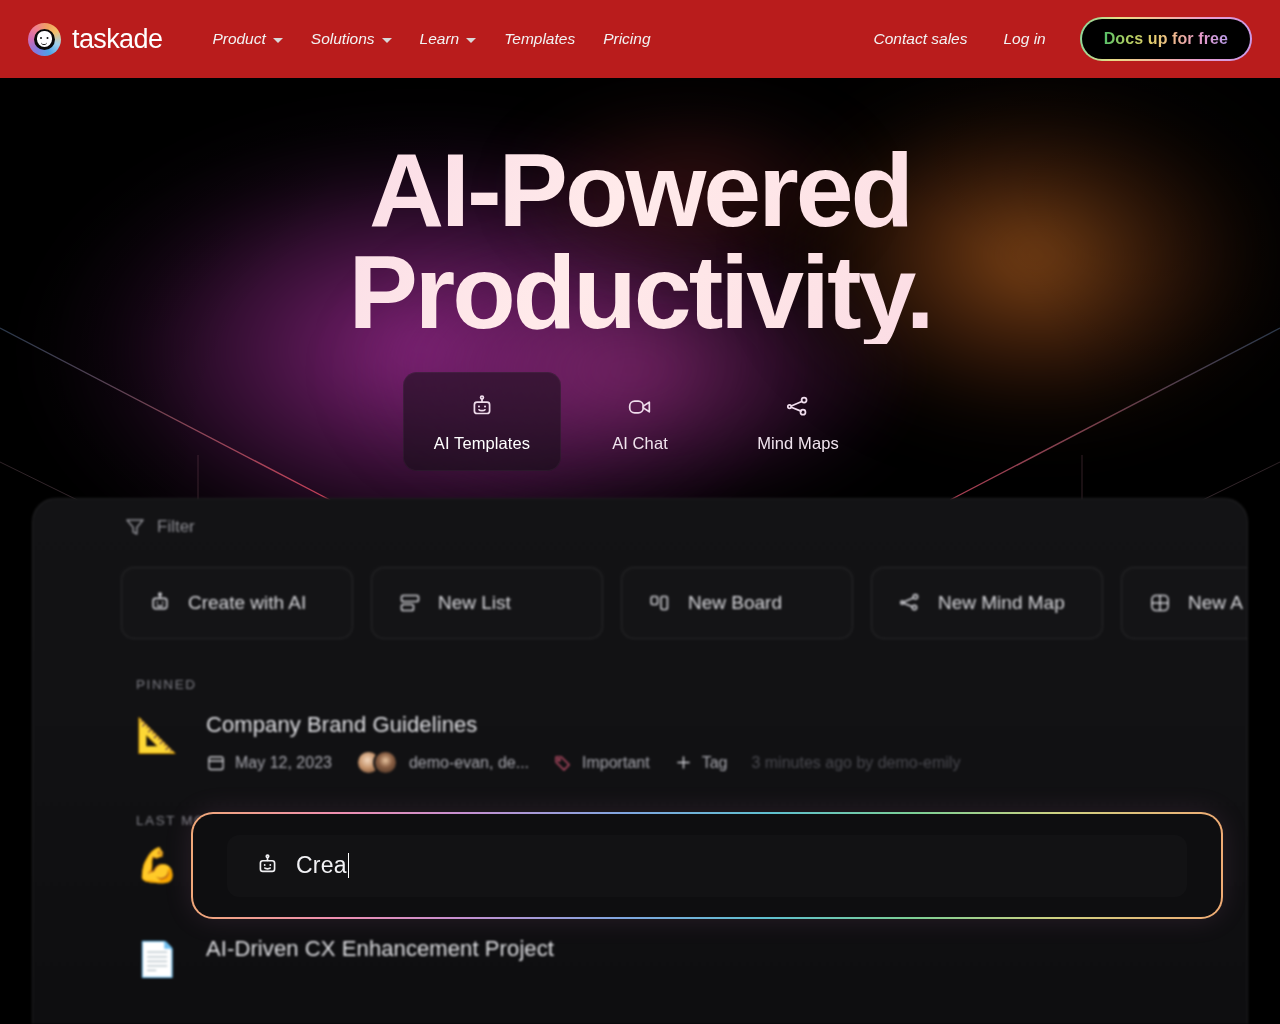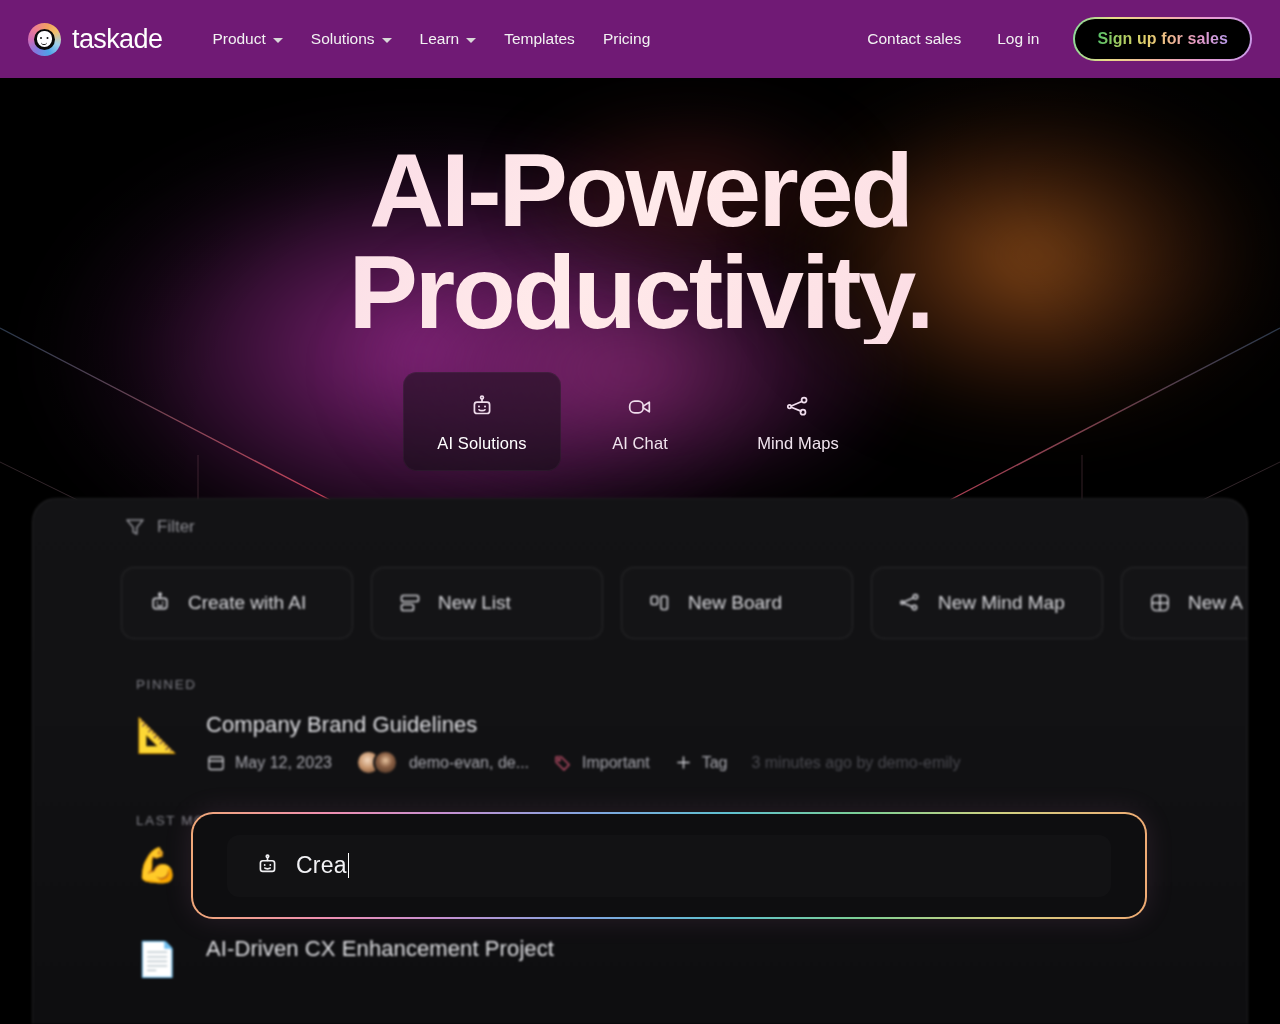--- a/index.html
+++ b/index.html
@@ -43,21 +43,21 @@
     position:absolute; inset:0;
     background:
       radial-gradient(ellipse 85% 70% at 50% 42%, rgba(0,0,0,0) 40%, rgba(0,0,0,0.55) 78%, rgba(0,0,0,0.9) 100%),
       linear-gradient(to bottom, rgba(0,0,0,0) 55%, rgba(0,0,0,0.55) 80%, rgba(0,0,0,0.92) 100%);
   }
   .lines { position:absolute; inset:0; }
 
   
   #navbar {
     position:absolute; top:0; left:0; width:1280px; height:78px;
-    background:#701a75; z-index:30;
+    background:#b91c1c; z-index:30;
     display:flex; align-items:center; padding:0 28px;
   }
   .logo-wrap { display:flex; align-items:center; gap:11px; margin-right:36px; }
   .logo-mark {
     width:33px; height:33px; border-radius:50%;
     background:conic-gradient(from 160deg,#4da3e8 0deg,#7f7ae0 55deg,#d06ab5 110deg,#ef7f92 160deg,
       #f0a15f 215deg,#f3c06a 255deg,#9fd0ea 310deg,#4da3e8 360deg);
     display:flex; align-items:center; justify-content:center;
     position:relative;
   }
@@ -76,21 +76,21 @@
   }
   .logo-face:after {
     content:""; position:absolute; left:4.4px; top:10px; width:6px; height:3px;
     border-bottom:1.6px solid #111; border-radius:0 0 6px 6px;
   }
   .logo-text { font-size:27px; font-weight:400; letter-spacing:-0.6px; color:#fff; }
 
   .nav-links { display:flex; align-items:center; gap:0; }
   .nav-item {
     display:flex; align-items:center; gap:7px;
-    font-size:15.5px; color:#f2f2f2; padding:8px 14px; cursor:pointer; white-space:nowrap;
+    font-size:15.5px; color:#f2f2f2; padding:8px 14px; cursor:pointer; white-space:nowrap;font-style:italic;
   }
   .caret {
     width:0; height:0; border-left:5px solid transparent; border-right:5px solid transparent;
     border-top:5.5px solid #d8d8d8; margin-top:2px;
   }
   .nav-right { margin-left:auto; display:flex; align-items:center; gap:4px; }
   .nav-right .nav-item { padding:8px 16px; }
   .signup-btn {
     margin-left:14px; padding:2px; border-radius:30px;
     background:linear-gradient(100deg,#84d69a 0%,#e8dc86 22%,#f3b6a0 48%,#e79bd0 72%,#c79ae8 100%);
@@ -163,21 +163,21 @@
   .meta-dim { color:#4a4a50; }
   .avatars { display:flex; margin-right:2px; }
   .av { width:25px; height:25px; border-radius:50%; border:2px solid #121214; margin-left:-8px; }
   .av:first-child { margin-left:0; }
   .av1 { background:radial-gradient(circle at 45% 38%,#f3d7bd 0%,#c4926a 48%,#5e3a26 100%); }
   .av2 { background:radial-gradient(circle at 50% 40%,#e8c39e 0%,#8a5f44 42%,#3d2a1e 100%); }
   .tag-ic { color:#c2506b; }
 
   
   #ai-input {
-    position:absolute; left:191px; top:812px; width:956px; height:107px;
+    position:absolute; left:191px; top:812px; width:1032px; height:107px;
     border-radius:22px; padding:2px; z-index:26;
     background:linear-gradient(92deg,#f0a878 0%,#ef8fb0 14%,#c78fd0 26%,#7fa6e0 42%,
       #5fc0cf 56%,#7ccf95 70%,#cfd182 84%,#f0ab74 100%);
     box-shadow:0 0 28px rgba(200,120,180,0.14);
   }
   .ai-inner {
     width:100%; height:100%; border-radius:20px;
     background:#0e0e10;
     display:flex; align-items:center; padding:0 34px;
   }
@@ -249,21 +249,21 @@
       <span class="caret"></span>
     </div>
     <div class="nav-item">Templates</div>
     <div class="nav-item">Pricing</div>
   </div>
 
   <div class="nav-right">
     <div class="nav-item">Contact sales</div>
     <div class="nav-item">Log in</div>
     <div class="signup-btn">
-      <div class="signup-inner"><span>Sign up for sales</span></div>
+      <div class="signup-inner"><span>Docs up for free</span></div>
     </div>
   </div>
 </div>
 
 <div id="hero">
   <h1 class="hero-title">
     <span>AI-Powered</span>
     <span class="l2">Productivity.</span>
   </h1>
 </div>
@@ -272,21 +272,21 @@
 
   <div class="tab active">
     <svg class="tab-icon" viewBox="0 0 24 24" fill="none" stroke="currentColor" stroke-width="1.6" stroke-linecap="round" stroke-linejoin="round">
       <circle cx="12" cy="3.2" r="1.3"></circle>
         <path d="M12 4.5v2.6"></path>
       <rect x="5" y="7.6" width="14" height="10.4" rx="2.4"></rect>
       <circle cx="9.2" cy="11.6" r="0.95" fill="currentColor" stroke="none"></circle>
       <circle cx="14.8" cy="11.6" r="0.95" fill="currentColor" stroke="none"></circle>
       <path d="M9.3 14.6c.8 1.1 4.6 1.1 5.4 0"></path>
     </svg>
-    <span class="tab-label">AI Solutions</span>
+    <span class="tab-label">AI Templates</span>
   </div>
 
 
 
   <div class="tab">
     <svg class="tab-icon" viewBox="0 0 24 24" fill="none" stroke="currentColor" stroke-width="1.6" stroke-linecap="round" stroke-linejoin="round">
       <rect x="2.5" y="6.5" width="12.5" height="11" rx="4.6"></rect>
       <path d="M15 11.2l5.6-3.6v8.8L15 12.8z"></path>
     </svg>
     <span class="tab-label">AI Chat</span>

